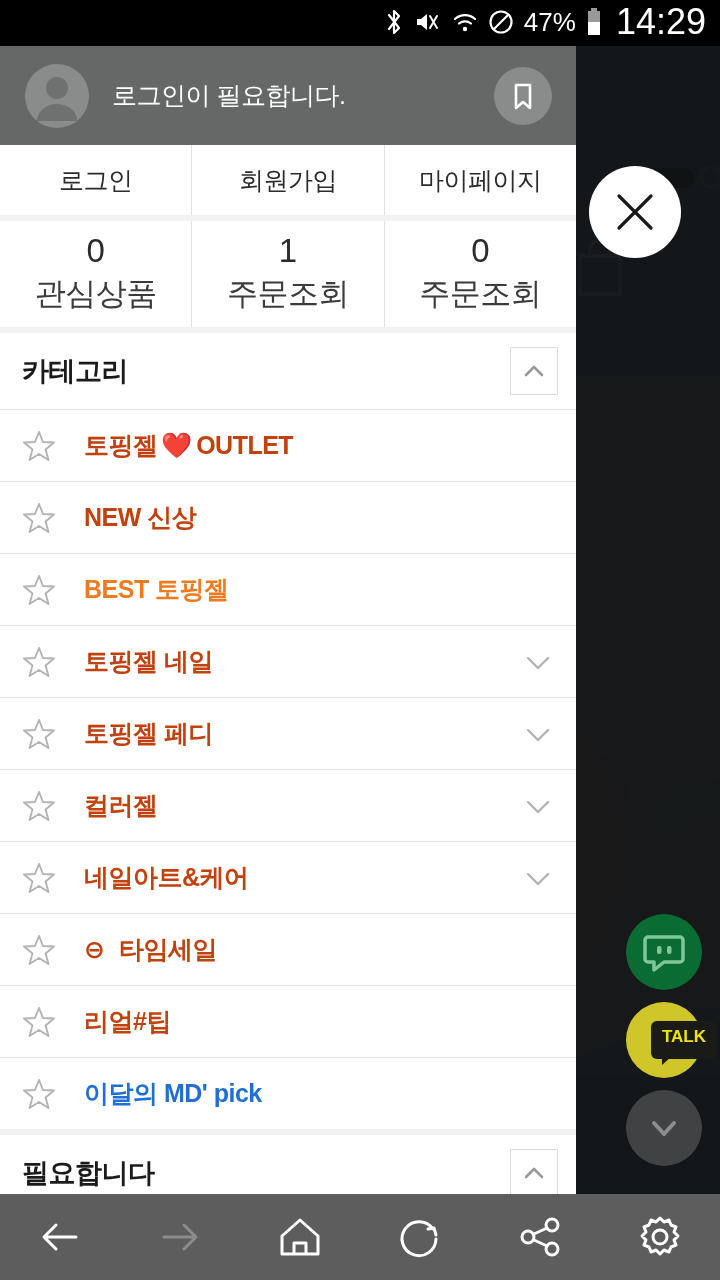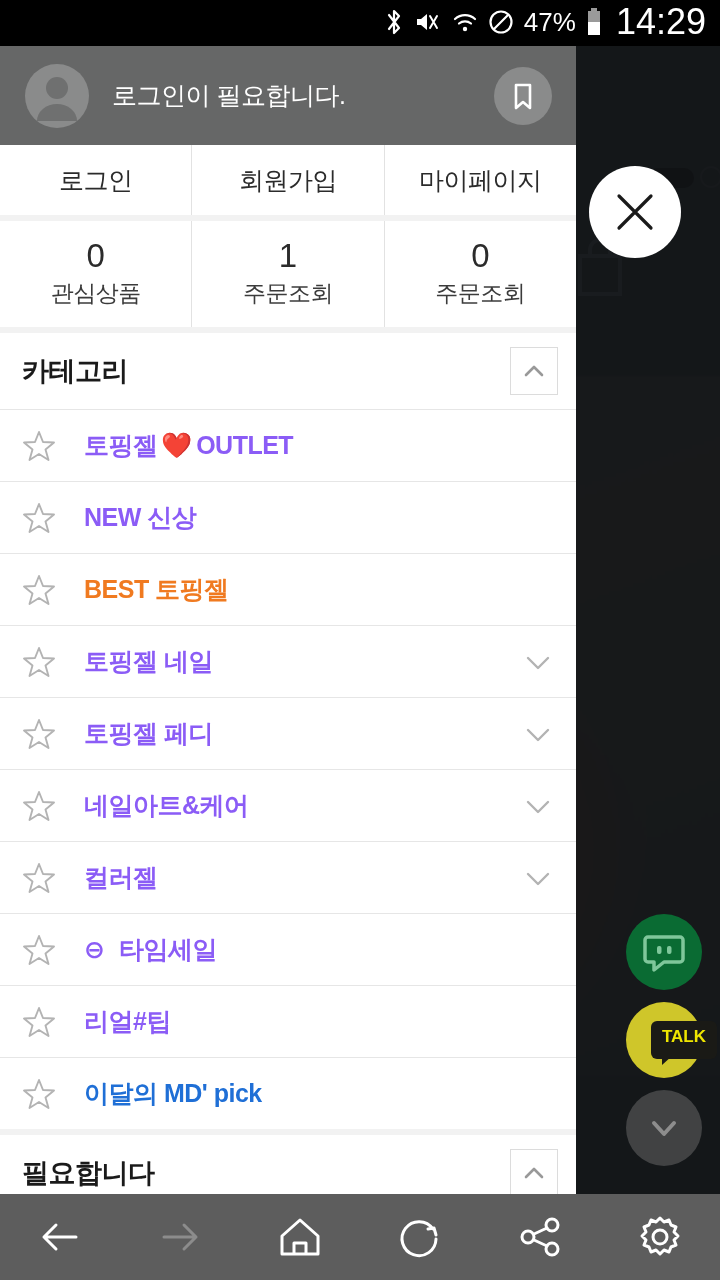--- a/index.html
+++ b/index.html
@@ -122,21 +122,21 @@
   .sep-gray { height:6px; background:#f2f2f2; }
 
   
   #dstats { display:flex; height:106px; background:#fff; }
   #dstats .stat {
     flex:1; display:flex; flex-direction:column; align-items:center;
     justify-content:center; border-right:1px solid #e2e2e2; gap:6px;
   }
   #dstats .stat:last-child { border-right:none; }
   #dstats .num { font-size:33px; color:#2b2b2b; line-height:1; }
-  #dstats .lbl { font-size:23px; color:#3b3b3b; letter-spacing:-.5px; }
+  #dstats .lbl { font-size:31px; color:#3b3b3b; letter-spacing:-.5px; }
 
   
   .sect-head {
     height:76px; display:flex; align-items:center;
     padding:0 18px 0 22px; background:#fff;gap:46px;
   }
   .sect-title {
     font-size:27px; font-weight:bold; color:#1a1a1a; flex:1;
     letter-spacing:-.5px;
   }
@@ -145,21 +145,21 @@
     display:flex; align-items:center; justify-content:center;
   }
 
   
   .cat-row {
     height:72px; display:flex; align-items:center;
     padding:0 18px 0 22px; border-top:1px solid #e6e6e6; background:#fff;
   }
   .cat-star { width:34px; height:34px; flex:0 0 34px; }
   .cat-label {
-    margin-left:28px; font-size:25px; font-weight:bold; color:#8b5cf6;
+    margin-left:28px; font-size:25px; font-weight:bold; color:#c2410c;
     flex:1; letter-spacing:-.5px; display:flex; align-items:center; gap:4px;
   }
   .cat-label.orange { color:#f07a20; }
   .cat-label.blue   { color:#1f6fd6; }
   .cat-chev { width:40px; height:40px; flex:0 0 40px; }
 
   
   #bottomnav {
     position:absolute; bottom:0; left:0; width:720px; height:86px;
     background:#5d5d5d; display:flex; align-items:center;
@@ -298,31 +298,31 @@
     <div class="cat-label">토핑젤 페디</div>
     <svg class="cat-chev" viewBox="0 0 40 40">
       <path d="M10 16 L20 26 L30 16" fill="none" stroke="#b3b3b3" stroke-width="2.4" stroke-linecap="round" stroke-linejoin="round"></path>
     </svg>
   </div>
 
   <div class="cat-row">
     <svg class="cat-star" viewBox="0 0 34 34">
       <path d="M17 3 L21 13 L32 13.5 L23.5 20.5 L26.5 31 L17 25 L7.5 31 L10.5 20.5 L2 13.5 L13 13 z" fill="none" stroke="#b3b3b3" stroke-width="1.9" stroke-linejoin="round"></path>
     </svg>
-    <div class="cat-label">네일아트&amp;케어</div>
+    <div class="cat-label">컬러젤</div>
     <svg class="cat-chev" viewBox="0 0 40 40">
       <path d="M10 16 L20 26 L30 16" fill="none" stroke="#b3b3b3" stroke-width="2.4" stroke-linecap="round" stroke-linejoin="round"></path>
     </svg>
   </div>
 
   <div class="cat-row">
     <svg class="cat-star" viewBox="0 0 34 34">
       <path d="M17 3 L21 13 L32 13.5 L23.5 20.5 L26.5 31 L17 25 L7.5 31 L10.5 20.5 L2 13.5 L13 13 z" fill="none" stroke="#b3b3b3" stroke-width="1.9" stroke-linejoin="round"></path>
     </svg>
-    <div class="cat-label">컬러젤</div>
+    <div class="cat-label">네일아트&amp;케어</div>
     <svg class="cat-chev" viewBox="0 0 40 40">
       <path d="M10 16 L20 26 L30 16" fill="none" stroke="#b3b3b3" stroke-width="2.4" stroke-linecap="round" stroke-linejoin="round"></path>
     </svg>
   </div>
 
   <div class="cat-row">
     <svg class="cat-star" viewBox="0 0 34 34">
       <path d="M17 3 L21 13 L32 13.5 L23.5 20.5 L26.5 31 L17 25 L7.5 31 L10.5 20.5 L2 13.5 L13 13 z" fill="none" stroke="#b3b3b3" stroke-width="1.9" stroke-linejoin="round"></path>
     </svg>
     <div class="cat-label">

